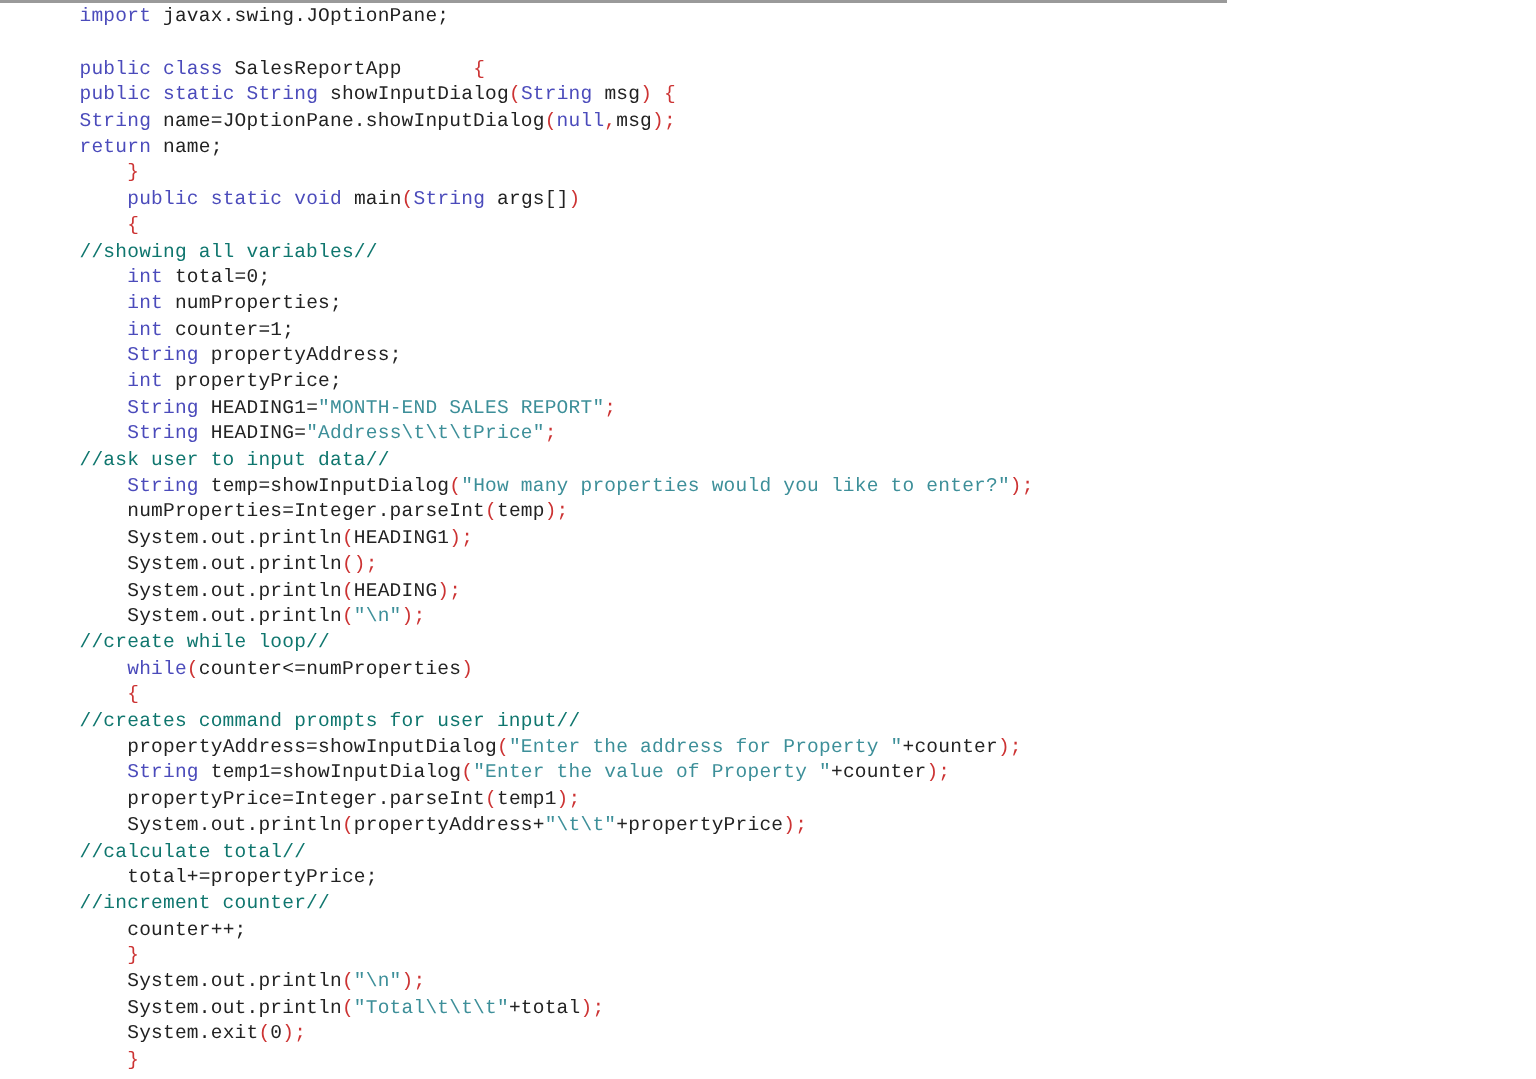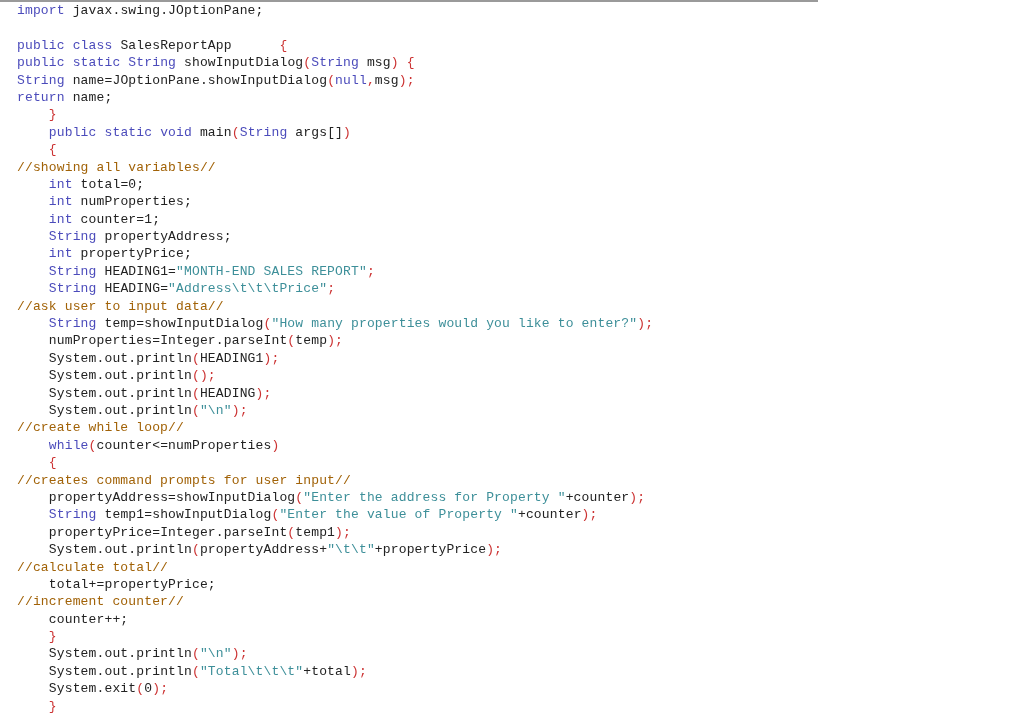--- a/index.html
+++ b/index.html
@@ -23,31 +23,32 @@
   }
   #code {
     position: absolute;
     left: 0;
     top: 2px;
     width: 820px;
     font-size: 13px;
     line-height: 17.4px;
     white-space: pre;
     letter-spacing: 0.15px;
+    padding-left: 36px;
   }
   .ln {
     display: block;
     height: 17.4px;
     padding-left: 17px;
     color: #1a1a1a;
   }
   .kw   { color: #4b4bbb; }
   .str  { color: #3d8f99; }
   .punc { color: #cc3333; }
-  .cmt  { color: #a16207; }
+  .cmt  { color: #0f766e; }
   .plain{ color: #222222; }
 </style>
 </head>
 <body>
 
 <div id="top-rule"></div>
 
 <div id="code"><span class="ln"><span class="kw">import</span><span class="plain"> javax.swing.JOptionPane;</span></span><span class="ln">&nbsp;</span><span class="ln"><span class="kw">public</span><span class="plain"> </span><span class="kw">class</span><span class="plain"> SalesReportApp      </span><span class="punc">{</span></span><span class="ln"><span class="kw">public</span><span class="plain"> </span><span class="kw">static</span><span class="plain"> </span><span class="kw">String</span><span class="plain"> showInputDialog</span><span class="punc">(</span><span class="kw">String</span><span class="plain"> msg</span><span class="punc">)</span><span class="plain"> </span><span class="punc">{</span></span><span class="ln"><span class="kw">String</span><span class="plain"> name=JOptionPane.showInputDialog</span><span class="punc">(</span><span class="kw">null</span><span class="punc">,</span><span class="plain">msg</span><span class="punc">);</span></span><span class="ln"><span class="kw">return</span><span class="plain"> name;</span></span><span class="ln">    <span class="punc">}</span></span><span class="ln">    <span class="kw">public</span><span class="plain"> </span><span class="kw">static</span><span class="plain"> </span><span class="kw">void</span><span class="plain"> main</span><span class="punc">(</span><span class="kw">String</span><span class="plain"> args[]</span><span class="punc">)</span></span><span class="ln">    <span class="punc">{</span></span><span class="ln"><span class="cmt">//showing all variables//</span></span><span class="ln">    <span class="kw">int</span><span class="plain"> total=0;</span></span><span class="ln">    <span class="kw">int</span><span class="plain"> numProperties;</span></span><span class="ln">    <span class="kw">int</span><span class="plain"> counter=1;</span></span><span class="ln">    <span class="kw">String</span><span class="plain"> propertyAddress;</span></span><span class="ln">    <span class="kw">int</span><span class="plain"> propertyPrice;</span></span><span class="ln">    <span class="kw">String</span><span class="plain"> HEADING1=</span><span class="str">"MONTH-END SALES REPORT"</span><span class="punc">;</span></span><span class="ln">    <span class="kw">String</span><span class="plain"> HEADING=</span><span class="str">"Address\t\t\tPrice"</span><span class="punc">;</span></span><span class="ln"><span class="cmt">//ask user to input data//</span></span><span class="ln">    <span class="kw">String</span><span class="plain"> temp=showInputDialog</span><span class="punc">(</span><span class="str">"How many properties would you like to enter?"</span><span class="punc">);</span></span><span class="ln">    <span class="plain">numProperties=Integer.parseInt</span><span class="punc">(</span><span class="plain">temp</span><span class="punc">);</span></span><span class="ln">    <span class="plain">System.out.println</span><span class="punc">(</span><span class="plain">HEADING1</span><span class="punc">);</span></span><span class="ln">    <span class="plain">System.out.println</span><span class="punc">();</span></span><span class="ln">    <span class="plain">System.out.println</span><span class="punc">(</span><span class="plain">HEADING</span><span class="punc">);</span></span><span class="ln">    <span class="plain">System.out.println</span><span class="punc">(</span><span class="str">"\n"</span><span class="punc">);</span></span><span class="ln"><span class="cmt">//create while loop//</span></span><span class="ln">    <span class="kw">while</span><span class="punc">(</span><span class="plain">counter&lt;=numProperties</span><span class="punc">)</span></span><span class="ln">    <span class="punc">{</span></span><span class="ln"><span class="cmt">//creates command prompts for user input//</span></span><span class="ln">    <span class="plain">propertyAddress=showInputDialog</span><span class="punc">(</span><span class="str">"Enter the address for Property "</span><span class="plain">+counter</span><span class="punc">);</span></span><span class="ln">    <span class="kw">String</span><span class="plain"> temp1=showInputDialog</span><span class="punc">(</span><span class="str">"Enter the value of Property "</span><span class="plain">+counter</span><span class="punc">);</span></span><span class="ln">    <span class="plain">propertyPrice=Integer.parseInt</span><span class="punc">(</span><span class="plain">temp1</span><span class="punc">);</span></span><span class="ln">    <span class="plain">System.out.println</span><span class="punc">(</span><span class="plain">propertyAddress+</span><span class="str">"\t\t"</span><span class="plain">+propertyPrice</span><span class="punc">);</span></span><span class="ln"><span class="cmt">//calculate total//</span></span><span class="ln">    <span class="plain">total+=propertyPrice;</span></span><span class="ln"><span class="cmt">//increment counter//</span></span><span class="ln">    <span class="plain">counter++;</span></span><span class="ln">    <span class="punc">}</span></span><span class="ln">    <span class="plain">System.out.println</span><span class="punc">(</span><span class="str">"\n"</span><span class="punc">);</span></span><span class="ln">    <span class="plain">System.out.println</span><span class="punc">(</span><span class="str">"Total\t\t\t"</span><span class="plain">+total</span><span class="punc">);</span></span><span class="ln">    <span class="plain">System.exit</span><span class="punc">(</span><span class="plain">0</span><span class="punc">);</span></span><span class="ln">    <span class="punc">}</span></span></div>
 
 </body></html>

